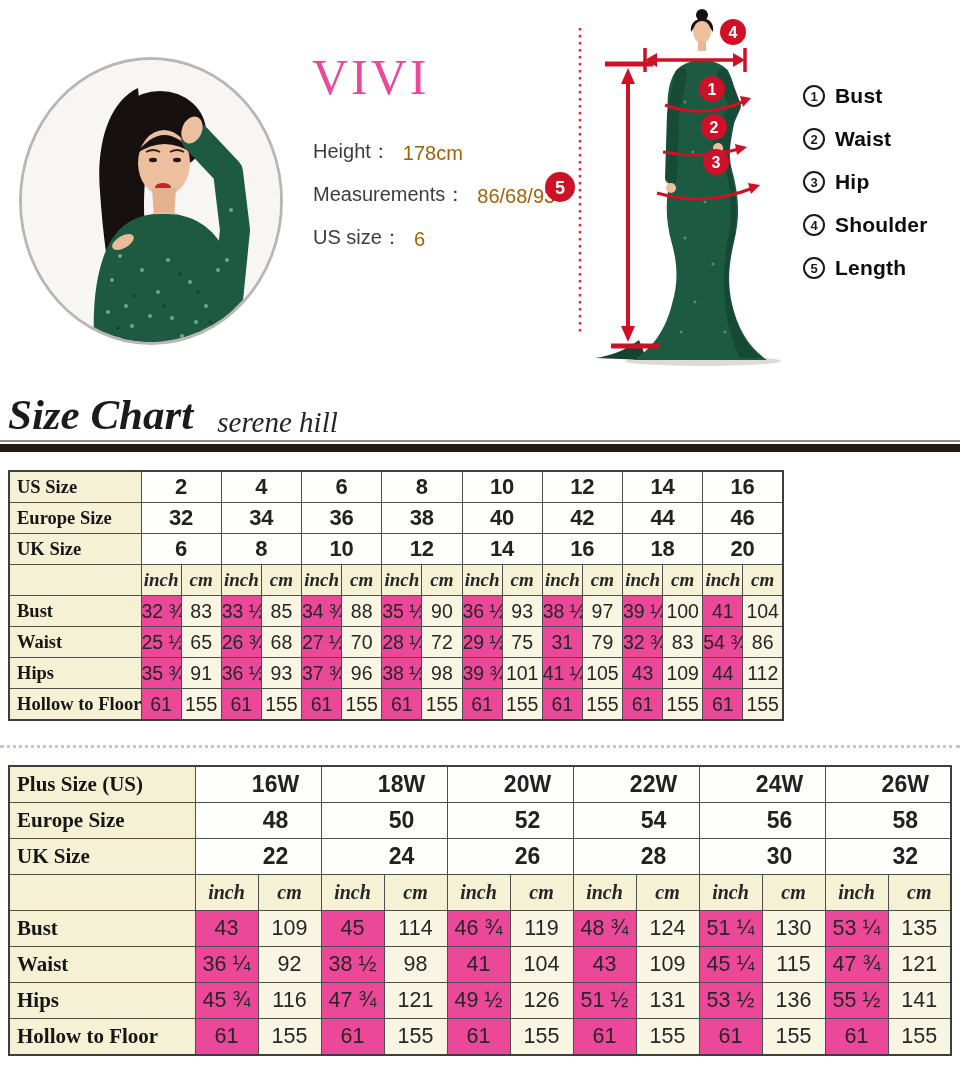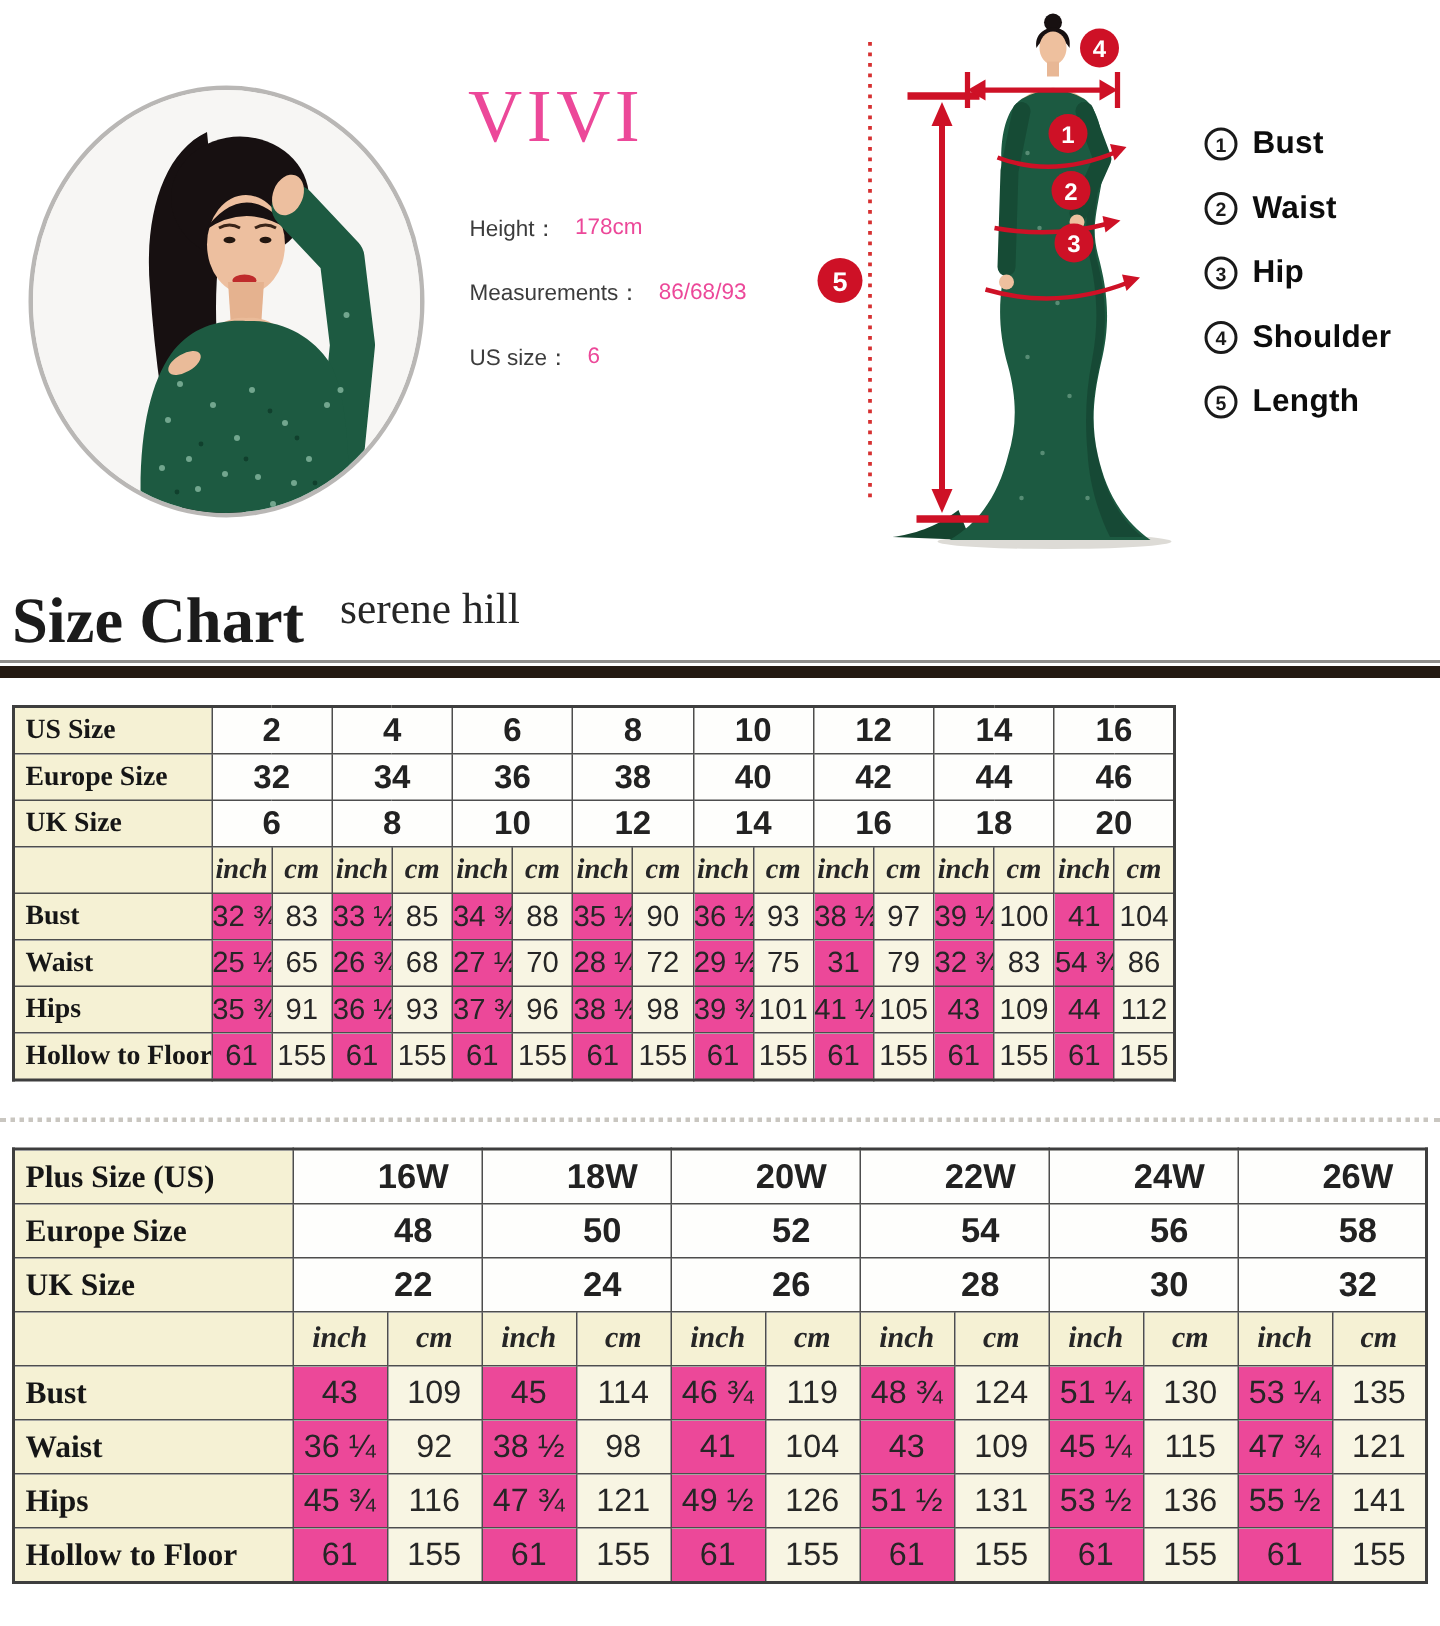--- a/index.html
+++ b/index.html
@@ -8,36 +8,36 @@
         font-family:"Liberation Sans",sans-serif;color:#222;}
 
   
   .photo-ring{position:absolute;left:19px;top:57px;width:258px;height:282px;
               border:3px solid #b9b7b5;border-radius:50%;overflow:hidden;background:#f7f6f4;}
   .photo-ring svg{display:block;width:100%;height:100%;}
 
   .brand{position:absolute;left:312px;top:48px;font-family:"Liberation Serif",serif;
          font-size:50px;font-weight:400;letter-spacing:3px;color:#ec4899;}
   .stats{position:absolute;left:313px;top:143px;}
-  .stat{display:flex;align-items:flex-start;height:22px;margin-bottom:21px;
-        font-size:15px;color:#3c3c3c;}
-  .stat .v{margin-left:12px;color:#ec4899;}
+  .stat{display:flex;align-items:flex-end;height:22px;margin-bottom:21px;
+        font-size:20px;color:#3c3c3c;}
+  .stat .v{margin-left:12px;color:#a16207;}
 
   .diagram{position:absolute;left:535px;top:2px;width:270px;height:372px;}
   .diagram svg{display:block;width:100%;height:100%;}
 
   .legend{position:absolute;left:803px;top:84px;}
   .legend-item{display:flex;align-items:center;gap:10px;height:24px;margin-bottom:19px;}
   .legend-num{box-sizing:border-box;width:22px;height:22px;border:2px solid #1a1a1a;border-radius:50%;
               display:flex;align-items:center;justify-content:center;
               font-size:13px;font-weight:700;color:#1a1a1a;flex:0 0 auto;}
   .legend-label{font-size:21px;font-weight:600;color:#0d0d0d;letter-spacing:.2px;}
 
   
-  .section-head{position:absolute;left:8px;top:390px;display:flex;align-items:flex-start;gap:24px;}
+  .section-head{position:absolute;left:8px;top:390px;display:flex;align-items:flex-end;gap:24px;font-style:italic;}
   .section-title{font-family:"Liberation Serif",serif;font-weight:700;font-size:43px;color:#1b1b1b;}
   .section-sub{font-family:"Liberation Serif",serif;font-weight:400;font-size:29px;color:#262626;}
   .divider{position:absolute;left:0;top:440px;width:960px;}
   .divider .thin{height:2px;background:#8f8d8a;}
   .divider .thick{height:8px;background:#241a12;margin-top:2px;}
 
   .dotted-sep{position:absolute;left:0;top:745px;width:960px;height:0;
               border-top:3px dotted #c9c6c0;}
 
   

